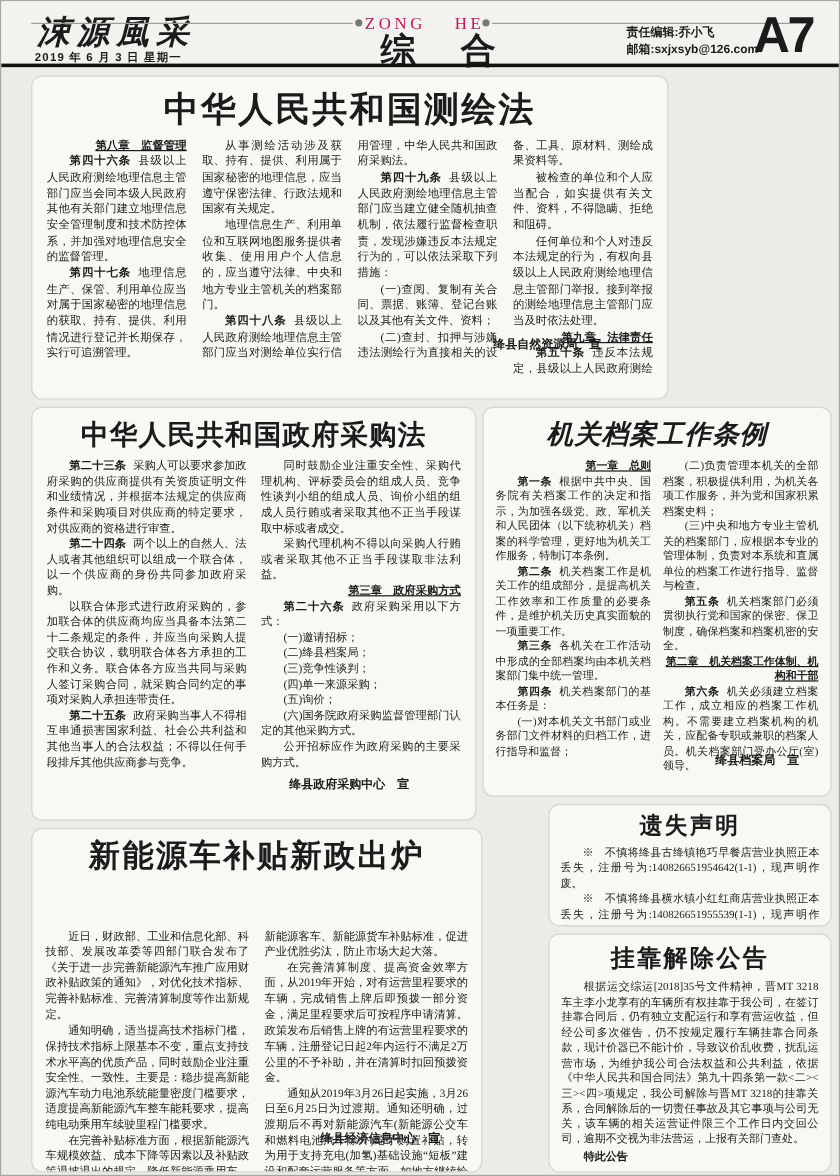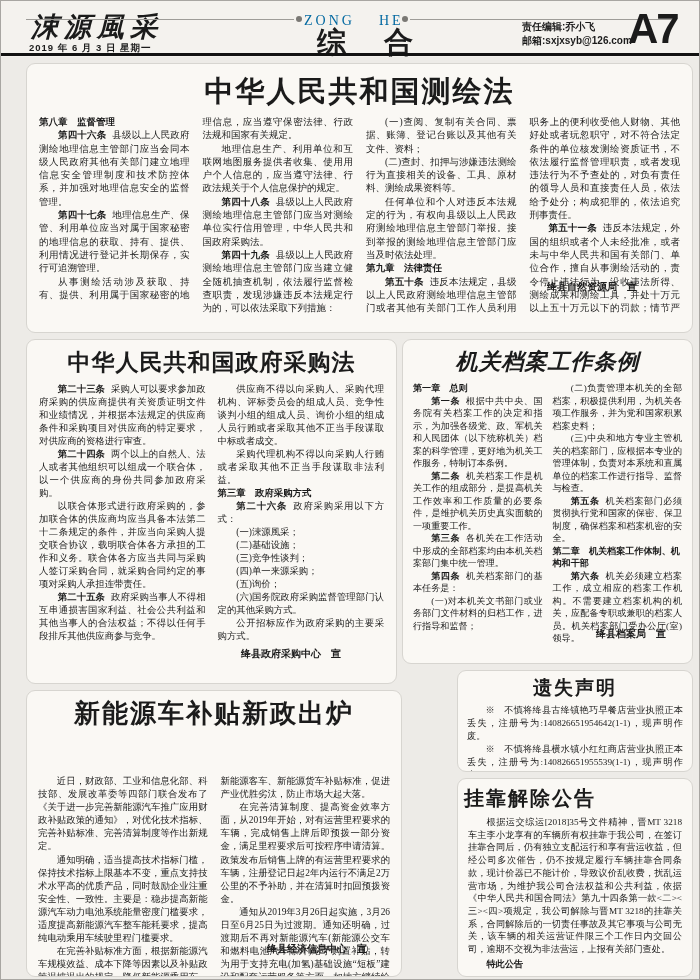--- a/index.html
+++ b/index.html
@@ -8,53 +8,53 @@
   
   .hdr{position:absolute;left:0;top:0;width:700px;height:56px;background:#f4f2ee;}
   .mast{position:absolute;left:30px;top:8px;font-size:27px;font-weight:bold;letter-spacing:6px;font-style:italic;}
   .mdate{position:absolute;left:28px;top:41px;font-size:9.5px;font-weight:bold;letter-spacing:1px;
          font-family:"Liberation Sans","DejaVu Sans",sans-serif;}
   .hline{position:absolute;top:18px;height:1px;background:#9e9c98;}
   .hl-l{left:25px;width:268px;}
   .hl-r{left:409px;width:263px;}
   .hdot{position:absolute;width:6px;height:6px;border-radius:50%;background:#7a7874;top:15px;}
   .d1{left:295px;} .d2{left:401px;}
-  .pinyin{position:absolute;top:12px;font-size:14px;color:#0369a1;letter-spacing:3px;}
+  .pinyin{position:absolute;top:12px;font-size:14px;color:#be185d;letter-spacing:3px;}
   .py1{left:303px;} .py2{left:378px;}
   .seccn{position:absolute;top:22px;font-size:29px;font-weight:bold;}
   .sc1{left:316px;} .sc2{left:383px;}
   .edt{position:absolute;left:521px;font-size:10px;font-weight:bold;font-family:"Liberation Sans","DejaVu Sans",sans-serif;}
   .e1{top:19px;} .e2{top:33px;}
   .pageno{position:absolute;left:627px;top:4px;font-size:42px;font-weight:800;letter-spacing:-2px;
           font-family:"Liberation Sans","DejaVu Sans",sans-serif;}
   .rule{position:absolute;left:0;top:52px;width:700px;height:3px;background:#121212;}
   
   .panel{position:absolute;background:#faf8f4;border:1px solid #d7d5d0;border-radius:9px;box-sizing:border-box;overflow:hidden;}
-  .pA{left:25px;top:62px;width:667px;height:270px;}
+  .pA{left:25px;top:62px;width:531px;height:270px;}
   .pB{left:25px;top:338px;width:371px;height:345px;}
   .pC{left:401px;top:338px;width:291px;height:325px;}
   .pD{left:456px;top:669px;width:236px;height:102px;}
   .pF{left:25px;top:689px;width:376px;height:287px;}
   .pE{left:456px;top:777px;width:236px;height:199px;}
   .t1{margin:8px 10px 4px;text-align:center;font-size:29px;font-weight:bold;letter-spacing:2px;}
   .t2{margin:7px 8px 5px;text-align:center;font-size:23px;font-weight:bold;letter-spacing:1px;}
   .t3{margin:7px 6px 5px;text-align:center;font-size:22px;font-weight:bold;letter-spacing:1px;font-style:italic;}
   .t4{margin:5px 8px 4px;text-align:center;font-size:26px;font-weight:bold;letter-spacing:2px;}
   .t5{margin:4px 6px 3px;text-align:center;font-size:19px;font-weight:bold;letter-spacing:2px;}
-  .t6{margin:6px 6px 4px;text-align:left;font-size:20px;font-weight:bold;letter-spacing:2px;}
+  .t6{margin:6px 6px 4px;text-align:center;font-size:20px;font-weight:bold;letter-spacing:2px;}
   .body{padding:0 12px;text-align:justify;font-size:9.5px;line-height:13.3px;overflow:hidden;column-fill:auto;}
   .bA{column-count:4;column-gap:13px;height:205px;}
   .bB{column-count:2;column-gap:12px;height:282px;font-size:9.4px;line-height:13px;}
   .bC{column-count:2;column-gap:10px;height:270px;padding:0 10px;font-size:9.1px;line-height:12.5px;}
   .bF{column-count:2;column-gap:13px;height:222px;padding:0 11px;font-size:9.4px;line-height:13.1px;margin-top:44px;}
   .bD{padding:0 9px;font-size:9.2px;line-height:13px;}
   .bE{padding:0 10px;font-size:9.2px;line-height:12.7px;}
   .pr{margin:0;text-indent:2em;}
   .pr b{padding-right:6px;}
-  .ch{margin:0;text-align:left;font-weight:bold;}
+  .ch{margin:0;text-align:right;font-weight:bold;text-decoration:underline;}
   .sg{position:absolute;font-weight:bold;font-size:10px;}
   .sgA{right:55px;bottom:28px;} .sgB{right:55px;bottom:12px;}
   .sgC{right:26px;bottom:12px;} .sgF{right:34px;bottom:10px;}
   .close{margin:2px 0 0;text-indent:2em;font-weight:bold;}
 </style>
 </head>
 <body>
 
 <div class="page">
 
@@ -75,46 +75,47 @@
     <div class="rule"></div>
   </div>
 
   <div class="panel pA">
     <h1 class="t1">中华人民共和国测绘法</h1>
     <div class="body bA">
       <p class="ch">第八章　监督管理</p>
       <p class="pr"><b>第四十六条</b><span>县级以上人民政府测绘地理信息主管部门应当会同本级人民政府其他有关部门建立地理信息安全管理制度和技术防控体系，并加强对地理信息安全的监督管理。</span></p>
       <p class="pr"><b>第四十七条</b><span>地理信息生产、保管、利用单位应当对属于国家秘密的地理信息的获取、持有、提供、利用情况进行登记并长期保存，实行可追溯管理。</span></p>
       <p class="pr"><span>从事测绘活动涉及获取、持有、提供、利用属于国家秘密的地理信息，应当遵守保密法律、行政法规和国家有关规定。</span></p>
-      <p class="pr"><span>地理信息生产、利用单位和互联网地图服务提供者收集、使用用户个人信息的，应当遵守法律、行政法规关于个人信息保护的规定。</span></p>
+      <p class="pr"><span>地理信息生产、利用单位和互联网地图服务提供者收集、使用用户个人信息的，应当遵守法律、中央和地方专业主管机关的档案部门。</span></p>
       <p class="pr"><b>第四十八条</b><span>县级以上人民政府测绘地理信息主管部门应当对测绘单位实行信用管理，中华人民共和国政府采购法。</span></p>
       <p class="pr"><b>第四十九条</b><span>县级以上人民政府测绘地理信息主管部门应当建立健全随机抽查机制，依法履行监督检查职责，发现涉嫌违反本法规定行为的，可以依法采取下列措施：</span></p>
       <p class="pr"><span>(一)查阅、复制有关合同、票据、账簿、登记台账以及其他有关文件、资料；</span></p>
       <p class="pr"><span>(二)查封、扣押与涉嫌违法测绘行为直接相关的设备、工具、原材料、测绘成果资料等。</span></p>
+      <p class="pr"><span>被检查的单位和个人应当配合，如实提供有关文件、资料，不得隐瞒、拒绝和阻碍。</span></p>
       <p class="pr"><span>任何单位和个人对违反本法规定的行为，有权向县级以上人民政府测绘地理信息主管部门举报。接到举报的测绘地理信息主管部门应当及时依法处理。</span></p>
       <p class="ch">第九章　法律责任</p>
       <p class="pr"><b>第五十条</b><span>违反本法规定，县级以上人民政府测绘地理信息主管部门或者其他有关部门工作人员利用职务上的便利收受他人财物、其他好处或者玩忽职守，对不符合法定条件的单位核发测绘资质证书，不依法履行监督管理职责，或者发现违法行为不予查处的，对负有责任的领导人员和直接责任人员，依法给予处分；构成犯罪的，依法追究刑事责任。</span></p>
       <p class="pr"><b>第五十一条</b><span>违反本法规定，外国的组织或者个人未经批准，或者未与中华人民共和国有关部门、单位合作，擅自从事测绘活动的，责令停止违法行为，没收违法所得、测绘成果和测绘工具，并处十万元以上五十万元以下的罚款；情节严重的，并处五十万元以上一百万元以下的罚款，限期出境或者驱逐出境；构成犯罪的，依法追究刑事责任。</span></p>
     </div>
     <p class="sg sgA">绛县自然资源局　宣</p>
   </div>
 
   <div class="panel pB">
     <h2 class="t2">中华人民共和国政府采购法</h2>
     <div class="body bB">
       <p class="pr"><b>第二十三条</b><span>采购人可以要求参加政府采购的供应商提供有关资质证明文件和业绩情况，并根据本法规定的供应商条件和采购项目对供应商的特定要求，对供应商的资格进行审查。</span></p>
       <p class="pr"><b>第二十四条</b><span>两个以上的自然人、法人或者其他组织可以组成一个联合体，以一个供应商的身份共同参加政府采购。</span></p>
       <p class="pr"><span>以联合体形式进行政府采购的，参加联合体的供应商均应当具备本法第二十二条规定的条件，并应当向采购人提交联合协议，载明联合体各方承担的工作和义务。联合体各方应当共同与采购人签订采购合同，就采购合同约定的事项对采购人承担连带责任。</span></p>
       <p class="pr"><b>第二十五条</b><span>政府采购当事人不得相互串通损害国家利益、社会公共利益和其他当事人的合法权益；不得以任何手段排斥其他供应商参与竞争。</span></p>
-      <p class="pr"><span>供应商不得以向采购人、采购代理机构、评标委员会的组成人员、竞争性谈判小组的组成人员、询价小组的组成人员行贿或者采取其他不正当手段谋取中标或者成交。</span></p>
+      <p class="pr"><span>同时鼓励企业注重安全性、采购代理机构、评标委员会的组成人员、竞争性谈判小组的组成人员、询价小组的组成人员行贿或者采取其他不正当手段谋取中标或者成交。</span></p>
       <p class="pr"><span>采购代理机构不得以向采购人行贿或者采取其他不正当手段谋取非法利益。</span></p>
       <p class="ch">第三章　政府采购方式</p>
       <p class="pr"><b>第二十六条</b><span>政府采购采用以下方式：</span></p>
-      <p class="pr"><span>(一)涑源風采；</span></p>
-      <p class="pr"><span>(二)基础设施；</span></p>
+      <p class="pr"><span>(一)邀请招标；</span></p>
+      <p class="pr"><span>(二)绛县档案局；</span></p>
       <p class="pr"><span>(三)竞争性谈判；</span></p>
       <p class="pr"><span>(四)单一来源采购；</span></p>
       <p class="pr"><span>(五)询价；</span></p>
       <p class="pr"><span>(六)国务院政府采购监督管理部门认定的其他采购方式。</span></p>
       <p class="pr"><span>公开招标应作为政府采购的主要采购方式。</span></p>
 
     </div>
     <p class="sg sgB">绛县政府采购中心　宣</p>
   </div>
 

